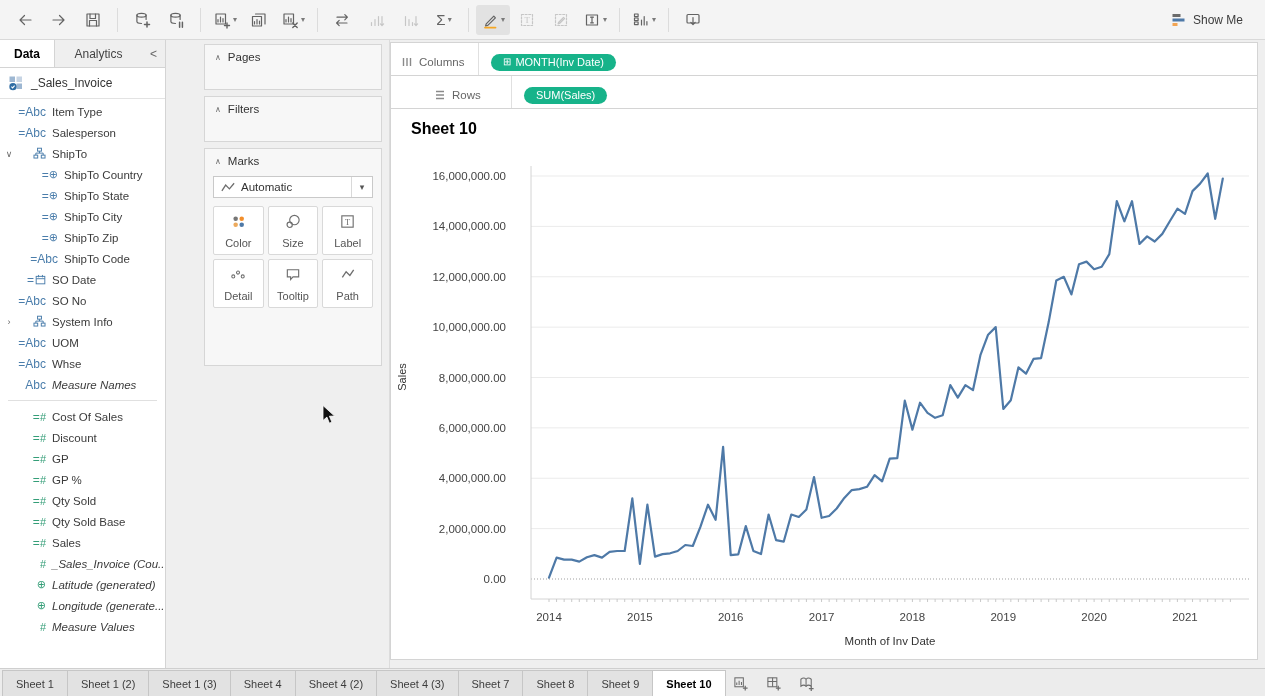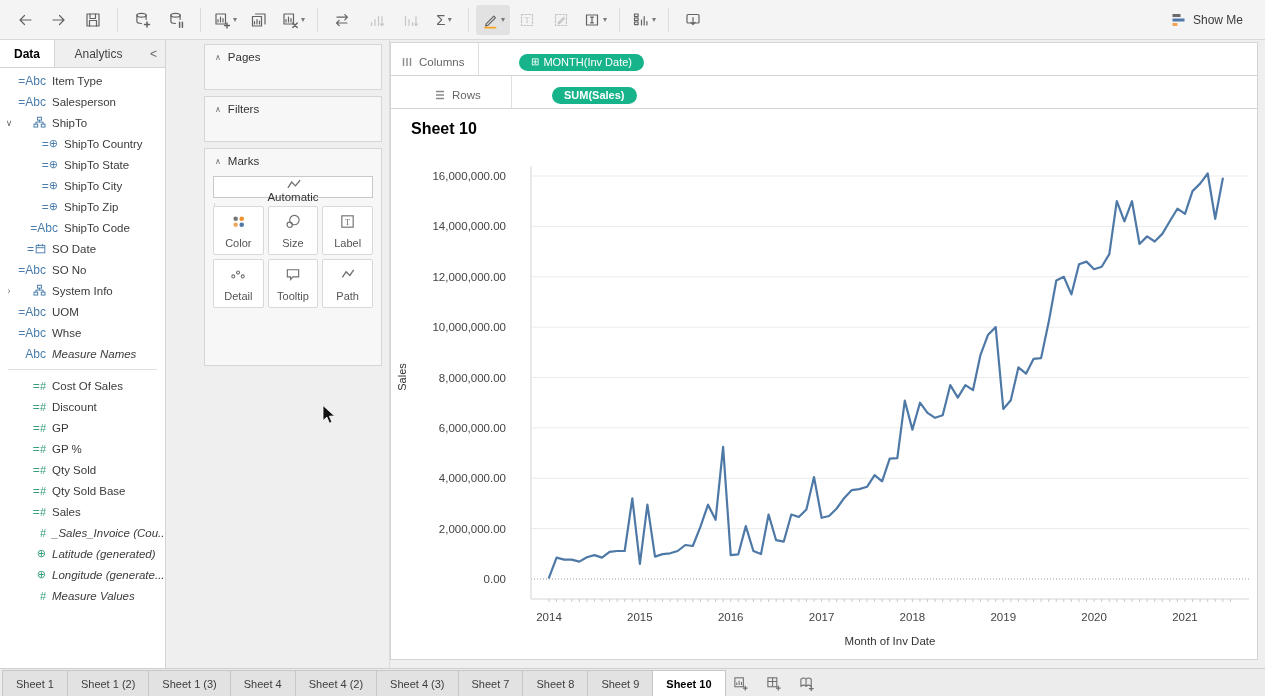--- a/index.html
+++ b/index.html
@@ -51,33 +51,33 @@
   
   .cards-panel{position:absolute;top:40px;left:198px;width:192px;bottom:28px;background:#efefef;
                border-right:1px solid #dcdcdc;box-sizing:border-box;}
   .card{position:absolute;left:6px;right:7px;background:#f7f7f7;border:1px solid #d6d6d6;box-sizing:border-box;}
   .card-header{display:flex;align-items:center;gap:7px;padding:6px 0 0 10px;font-size:11.5px;color:#333;}
   .card-chev{font-size:8px;color:#6b6b6b;}
   #card-pages{top:4px;height:46px;}
   #card-filters{top:56px;height:46px;}
   #card-marks{top:108px;height:218px;}
   .marktype-dd{display:flex;align-items:center;margin:9px 8px 8px 8px;height:22px;background:#fff;
-               border:1px solid #c9c9c9;box-sizing:border-box;flex-direction:column;}
+               border:1px solid #c9c9c9;box-sizing:border-box;}
   .marktype-dd .ddicon{padding:0 5px 0 6px;color:#6e6e6e;display:flex;}
   .marktype-label{flex:1;font-size:11.5px;color:#333;}
   .dd-caret-box{width:20px;align-self:stretch;display:flex;align-items:center;justify-content:center;
                 border-left:1px solid #d9d9d9;color:#555;font-size:9px;}
   .marks-grid{display:grid;grid-template-columns:repeat(3,1fr);gap:4px;margin:0 8px;}
   .mark-btn{background:#fff;border:1px solid #d9d9d9;border-radius:2px;height:47px;display:flex;
             flex-direction:column;align-items:center;justify-content:center;gap:3px;}
   .mark-btn-label{font-size:11px;color:#555;}
   
   .worksheet{position:absolute;top:40px;left:390px;right:0;bottom:28px;background:#efefef;}
   .shelf{position:absolute;left:0;right:7px;height:40px;background:#fff;border:1px solid #d4d4d4;
-         box-sizing:border-box;display:flex;align-items:center;gap:28px;}
+         box-sizing:border-box;display:flex;align-items:center;}
   #shelf-columns{top:2px;} #shelf-rows{top:35px;padding-left:33px;}
   .shelf-label{width:77px;flex-shrink:0;display:flex;align-items:center;gap:6px;padding-left:10px;
                font-size:11.5px;color:#666;border-right:1px solid #e0e0e0;align-self:stretch;}
   .pill{display:flex;align-items:center;gap:4px;height:17px;border-radius:9px;background:#17b38a;
         color:#fff;font-size:11px;padding:0 12px;margin-left:12px;white-space:nowrap;}
   .pill .pill-ic{font-size:10px;line-height:1;}
   .sheet-view{position:absolute;top:68px;left:0;right:7px;bottom:8px;background:#fff;
               border:1px solid #d4d4d4;box-sizing:border-box;overflow:hidden;}
   .sheet-title{position:absolute;top:11px;left:20px;font-size:16px;font-weight:700;color:#000;}
   #chart-svg{position:absolute;top:0;left:0;}
@@ -232,20 +232,33 @@
       </span>
       <span class="showme-label">Show Me</span>
     </div>
   </div>
 
   <div class="data-pane">
     <div class="pane-tabs">
       <div class="pane-tab active">Data</div>
       <div class="pane-tab inactive">Analytics</div>
       <div class="pane-collapse">&lt;</div>
+    </div>
+    <div class="datasource-row">
+      <span class="tico">
+        <svg width="16" height="16" viewBox="0 0 16 16">
+          <rect x="1.5" y="1.5" width="5.5" height="5.5" fill="#9db7d2"></rect>
+          <rect x="8.5" y="1.5" width="5.5" height="5.5" fill="#c6d4e4"></rect>
+          <rect x="1.5" y="8.5" width="5.5" height="5.5" fill="#c6d4e4"></rect>
+          <rect x="8.5" y="8.5" width="5.5" height="5.5" fill="#9db7d2"></rect>
+          <circle cx="5" cy="11.7" r="3.6" fill="#2e6da4"></circle>
+          <path d="M3.4 11.7 l1.2 1.2 2-2.3" stroke="#fff" stroke-width="1.1" fill="none"></path>
+        </svg>
+      </span>
+      <span class="datasource-label">_Sales_Invoice</span>
     </div>
     <div class="field-list" id="field-list">
         <div class="field-row">
           <span class="field-ic">
             <span class="ftxt dim">=Abc</span>
           </span>
           <span class="field-label">Item Type</span>
         </div>
         <div class="field-row">
           <span class="field-ic">
@@ -521,21 +534,21 @@
     <div class="shelf" id="shelf-rows">
       <div class="shelf-label">
         <span class="tico">
           <svg width="12" height="12" viewBox="0 0 12 12">
             <path d="M2 2.5 h8 M2 6 h8 M2 9.5 h8" stroke="#8a8a8a" stroke-width="1.4" fill="none"></path>
           </svg>
         </span>
         <span>Rows</span>
       </div>
       <div id="rows-pills" style="display:flex;align-items:center;">
-          <div class="pill" style="background: rgb(23, 179, 138); font-weight: bold;">
+          <div class="pill" style="background: rgb(23, 179, 138);">
             <span>SUM(Sales)</span>
           </div>
         </div>
     </div>
     <div class="sheet-view">
       <div class="sheet-title">Sheet 10</div>
       <svg id="chart-svg" width="866" height="548">
           <line x1="140" y1="470" x2="858" y2="470" stroke="#9f9f9f" stroke-width="1" stroke-dasharray="1,2"></line>
           <text x="115" y="474" text-anchor="end" font-size="11.5" fill="#444" font-family="Liberation Sans, sans-serif">0.00</text>
           <line x1="140" y1="419.625" x2="858" y2="419.625" stroke="#ebebeb" stroke-width="1"></line>

